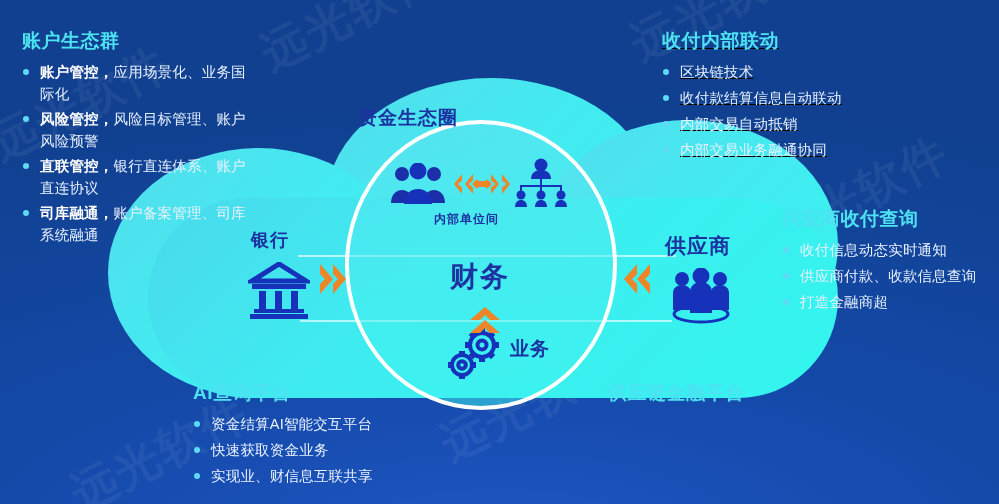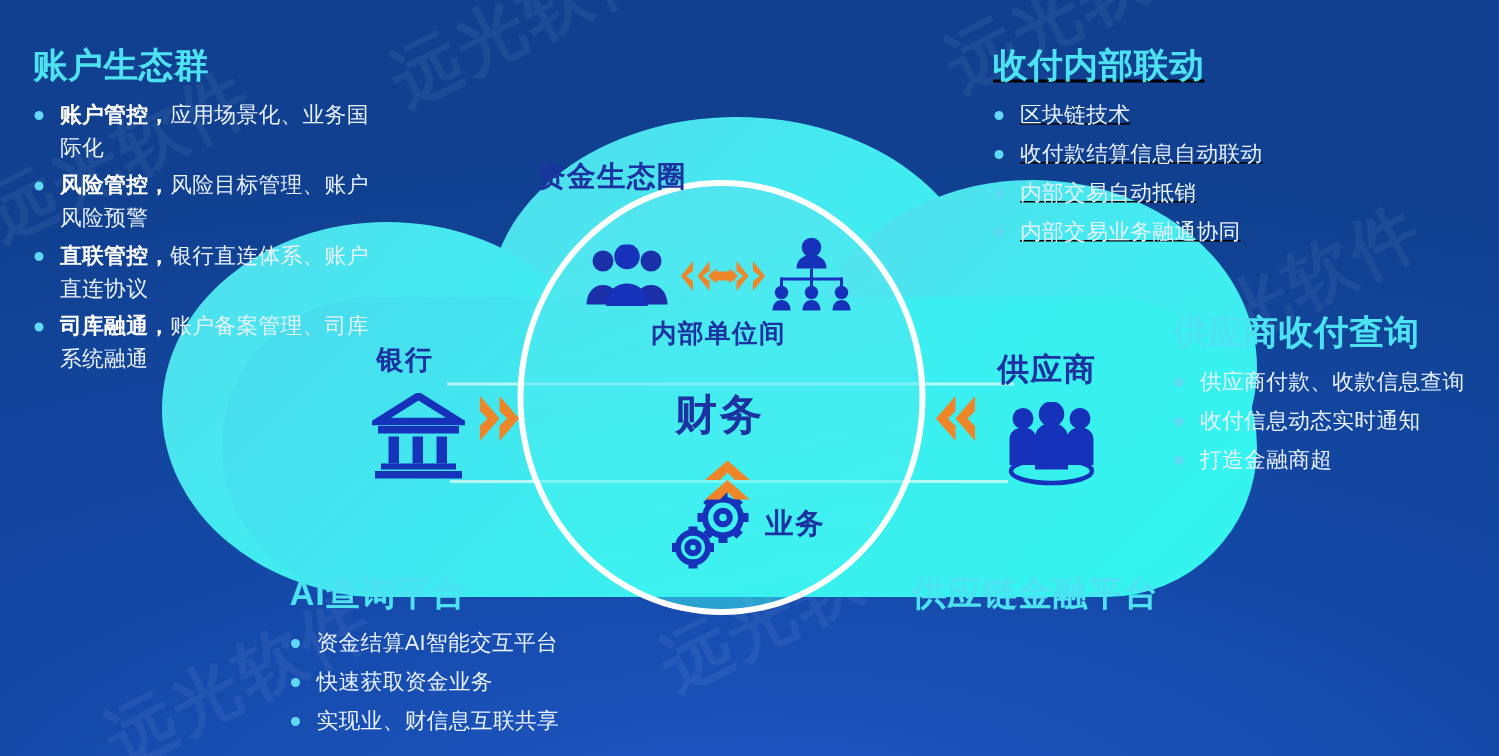--- a/index.html
+++ b/index.html
@@ -53,41 +53,41 @@
   }
   .lat{
     position:absolute;height:2px;background:rgba(255,255,255,.62);
   }
   .lat1{left:298px;top:255px;width:378px;}
   .lat2{left:300px;top:320px;width:372px;}
 
   
   .lbl{position:absolute;color:#1b32a0;font-weight:bold;white-space:nowrap;}
   .t-eco{left:358px;top:105px;font-size:19px;letter-spacing:1px;}
-  .t-unit{left:434px;top:211px;font-size:17px;letter-spacing:1px;}
+  .t-unit{left:434px;top:211px;font-size:12px;letter-spacing:1px;}
   .t-fin{left:450px;top:258px;font-size:28px;letter-spacing:2px;}
   .t-biz{left:510px;top:336px;font-size:19px;letter-spacing:1px;}
   .t-bank{left:251px;top:228px;font-size:18px;letter-spacing:1px;}
   .t-supp{left:665px;top:232px;font-size:21px;letter-spacing:1px;}
 
   .ico{position:absolute;}
   .i-people{left:390px;top:163px;}
   .i-exch{left:452px;top:168px;}
   .i-org{left:513px;top:158px;}
   .i-bank{left:248px;top:262px;}
   .i-supp{left:668px;top:268px;}
   .i-gear{left:443px;top:325px;}
   .i-chevR{left:318px;top:262px;}
   .i-chevL{left:622px;top:262px;}
   .i-chevU{left:468px;top:305px;}
 
   
   .blk{position:absolute;}
   .blk h3{
-    margin:0 0 7px 0;font-size:23px;font-weight:bold;color:#4de2f2;
+    margin:0 0 7px 0;font-size:19px;font-weight:bold;color:#4de2f2;
     letter-spacing:.5px;
   }
   .blk ul{margin:0;padding:0;list-style:none;}
   .blk li{
     position:relative;padding-left:18px;margin-bottom:4px;
     font-size:14.5px;line-height:1.52;color:#e8f1ff;
     letter-spacing:.2px;
   }
   .blk li::before{
     content:"";position:absolute;left:1px;top:8px;
@@ -264,22 +264,22 @@
       <li>区块链技术</li>
       <li>收付款结算信息自动联动</li>
       <li>内部交易自动抵销</li>
       <li>内部交易业务融通协同</li>
     </ul>
   </div>
 
   <div class="blk" id="b-mr">
     <h3>供应商收付查询</h3>
     <ul>
+      <li>收付信息动态实时通知</li>
       <li>供应商付款、收款信息查询</li>
-      <li>收付信息动态实时通知</li>
       <li>打造金融商超</li>
     </ul>
   </div>
 
   <div class="blk" id="b-bl">
     <h3>AI查询平台</h3>
     <ul>
       <li>资金结算AI智能交互平台</li>
       <li>快速获取资金业务</li>
       <li>实现业、财信息互联共享</li>

